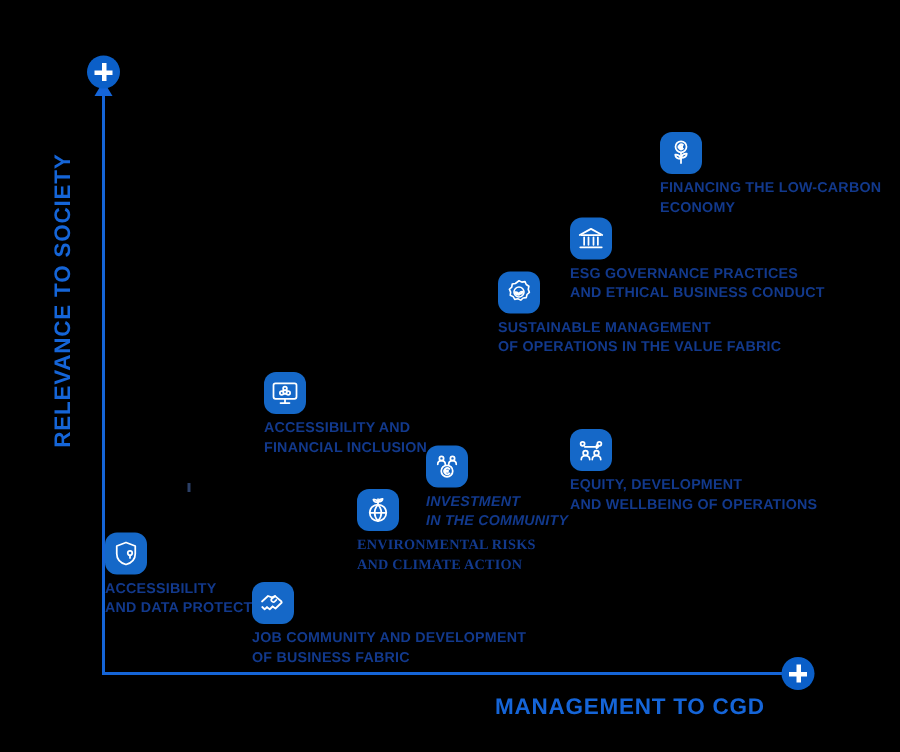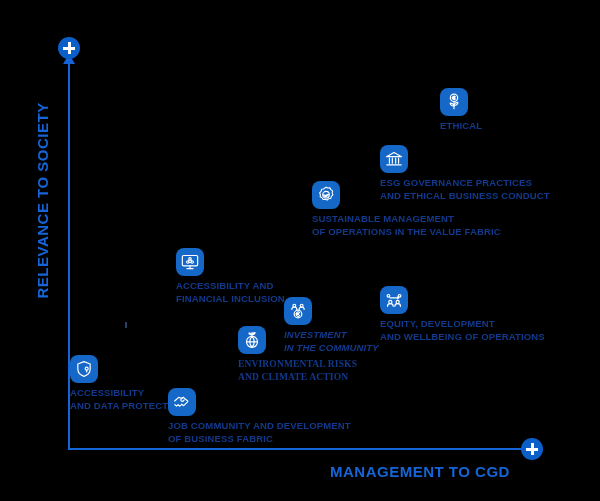--- a/index.html
+++ b/index.html
@@ -70,40 +70,41 @@
     <div class="icon-box">
       <svg width="20" height="20" viewBox="0 0 24 24" fill="none" stroke="#fff" stroke-width="1.4" stroke-linecap="round" stroke-linejoin="round">
         <circle cx="12" cy="7" r="4.4"></circle>
         <path d="M13.6 5.6a2 2 0 1 0 0 2.9M9.9 6.5h3.1M9.9 7.6h3.1"></path>
         <path d="M12 12v8"></path>
         <path d="M12 16c-1.2-2.4-3-2.9-4.6-2.7.1 1.9 1.4 3.4 4.6 3.4z"></path>
         <path d="M12 15.2c1.2-2.4 3-2.9 4.6-2.7-.1 1.9-1.4 3.4-4.6 3.4z"></path>
       </svg>
     </div>
     <div class="caption">
-      <div>ETHICAL</div>
+      <div>FINANCING THE LOW-CARBON</div>
+      <div>ECONOMY</div>
     </div>
   </div>
 
   <div class="item" style="left:380px;top:145px;">
     <div class="icon-box">
       <svg width="20" height="20" viewBox="0 0 24 24" fill="none" stroke="#fff" stroke-width="1.4" stroke-linecap="round" stroke-linejoin="round">
         <path d="M3 9.2 12 4.3l9 4.9"></path>
         <path d="M4.2 9.2h15.6"></path>
         <path d="M6.5 11v6M10 11v6M14 11v6M17.5 11v6"></path>
         <path d="M3.4 19h17.2"></path>
       </svg>
     </div>
     <div class="caption">
       <div>ESG GOVERNANCE PRACTICES</div>
       <div>AND ETHICAL BUSINESS CONDUCT</div>
     </div>
   </div>
 
-  <div class="item" style="left:312px;top:181px;">
+  <div class="item" style="left:332px;top:181px;">
     <div class="icon-box">
       <svg width="20" height="20" viewBox="0 0 24 24" fill="none" stroke="#fff" stroke-width="1.3" stroke-linecap="round" stroke-linejoin="round">
         <path d="M12 2.6l2.3 1.1 2.5-.4 1 2.3 2.1 1.4-.5 2.5.9 2.4-1.9 1.7-.6 2.5-2.5.3-1.9 1.7-2.3-1.1-2.5.5-1.3-2.2-2.3-1.1.3-2.5-1-2.3 1.9-1.7.4-2.5 2.5-.4z"></path>
         <circle cx="12" cy="11.6" r="4"></circle>
         <path d="M12 13.6c-.6-1.6-1.9-2-2.9-1.9.1 1.3 1 2.2 2.9 2.2z"></path>
         <path d="M12 13.1c.6-1.6 1.9-2 2.9-1.9-.1 1.3-1 2.2-2.9 2.2z"></path>
       </svg>
     </div>
     <div class="caption">
       <div>SUSTAINABLE MANAGEMENT</div>

